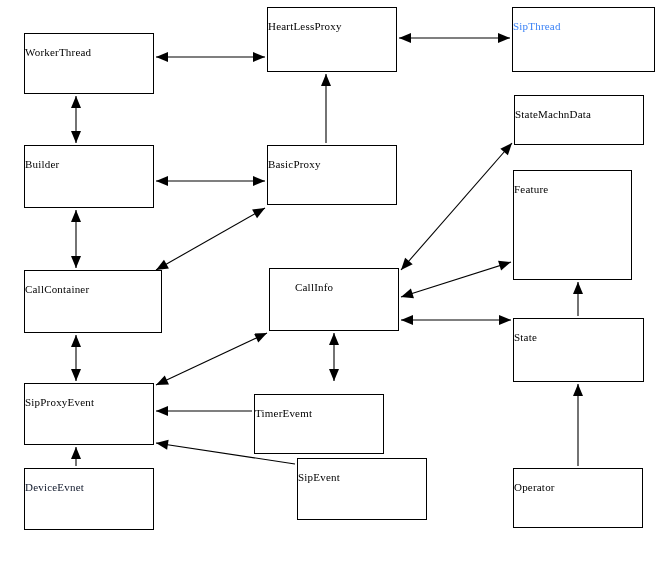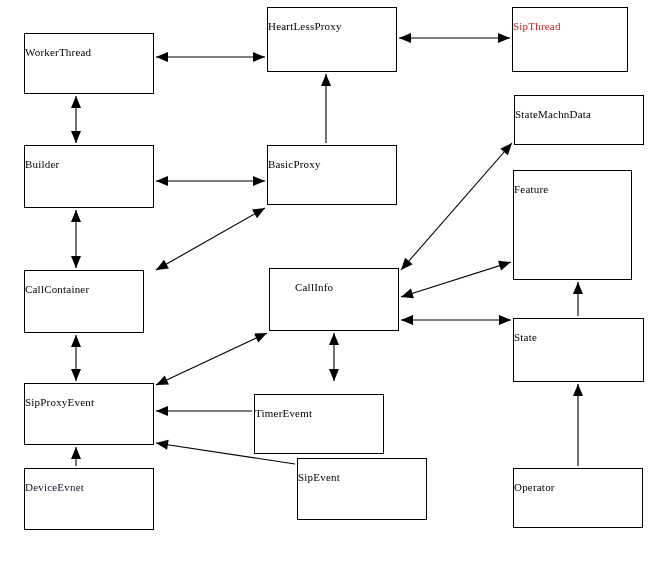--- a/index.html
+++ b/index.html
@@ -138,26 +138,26 @@
       </g>
       <g>
         <line x1="578" y1="466" x2="578" y2="384" stroke="#000000" stroke-width="1.1"></line>
         <polygon points="578,384 583,396 573,396" fill="#000000"></polygon>
       </g>
     </svg>
 
   <div id="node-layer">
       <div class="node" style="left: 24px; top: 33px; width: 130px; height: 61px; border-color: rgb(0, 0, 0); color: rgb(0, 0, 0);"><span>WorkerThread</span></div>
       <div class="node" style="left: 267px; top: 7px; width: 130px; height: 65px; border-color: rgb(0, 0, 0); color: rgb(0, 0, 0);"><span>HeartLessProxy</span></div>
-      <div class="node" style="left: 512px; top: 7px; width: 116px; height: 65px; border-color: rgb(0, 0, 0); color: #b91c1c;"><span>SipThread</span></div>
+      <div class="node" style="left: 512px; top: 7px; width: 143px; height: 65px; border-color: rgb(0, 0, 0); color: #3b82f6;"><span>SipThread</span></div>
       <div class="node" style="left: 24px; top: 145px; width: 130px; height: 63px; border-color: rgb(0, 0, 0); color: rgb(0, 0, 0);"><span>Builder</span></div>
       <div class="node" style="left: 267px; top: 145px; width: 130px; height: 60px; border-color: rgb(0, 0, 0); color: rgb(0, 0, 0);"><span>BasicProxy</span></div>
       <div class="node" style="left: 514px; top: 95px; width: 130px; height: 50px; border-color: rgb(0, 0, 0); color: rgb(0, 0, 0);"><span>StateMachnData</span></div>
       <div class="node" style="left: 513px; top: 170px; width: 119px; height: 110px; border-color: rgb(0, 0, 0); color: rgb(0, 0, 0);"><span>Feature</span></div>
-      <div class="node" style="left: 24px; top: 270px; width: 120px; height: 63px; border-color: rgb(0, 0, 0); color: rgb(0, 0, 0);"><span>CallContainer</span></div>
+      <div class="node" style="left: 24px; top: 270px; width: 138px; height: 63px; border-color: rgb(0, 0, 0); color: rgb(0, 0, 0);"><span>CallContainer</span></div>
       <div class="node" style="left: 269px; top: 268px; width: 130px; height: 63px; border-color: rgb(0, 0, 0); color: rgb(0, 0, 0); padding-left: 25px;"><span>CallInfo</span></div>
       <div class="node" style="left: 513px; top: 318px; width: 131px; height: 64px; border-color: rgb(0, 0, 0); color: rgb(0, 0, 0);"><span>State</span></div>
       <div class="node" style="left: 24px; top: 383px; width: 130px; height: 62px; border-color: rgb(0, 0, 0); color: rgb(0, 0, 0);"><span>SipProxyEvent</span></div>
       <div class="node" style="left: 254px; top: 394px; width: 130px; height: 60px; border-color: rgb(0, 0, 0); color: rgb(0, 0, 0);"><span>TimerEvemt</span></div>
       <div class="node" style="left: 24px; top: 468px; width: 130px; height: 62px; border-color: rgb(0, 0, 0); color: #0f172a;"><span>DeviceEvnet</span></div>
       <div class="node" style="left: 297px; top: 458px; width: 130px; height: 62px; border-color: rgb(0, 0, 0); color: rgb(0, 0, 0);"><span>SipEvent</span></div>
       <div class="node" style="left: 513px; top: 468px; width: 130px; height: 60px; border-color: rgb(0, 0, 0); color: rgb(0, 0, 0);"><span>Operator</span></div>
     </div>
 
 </div>

